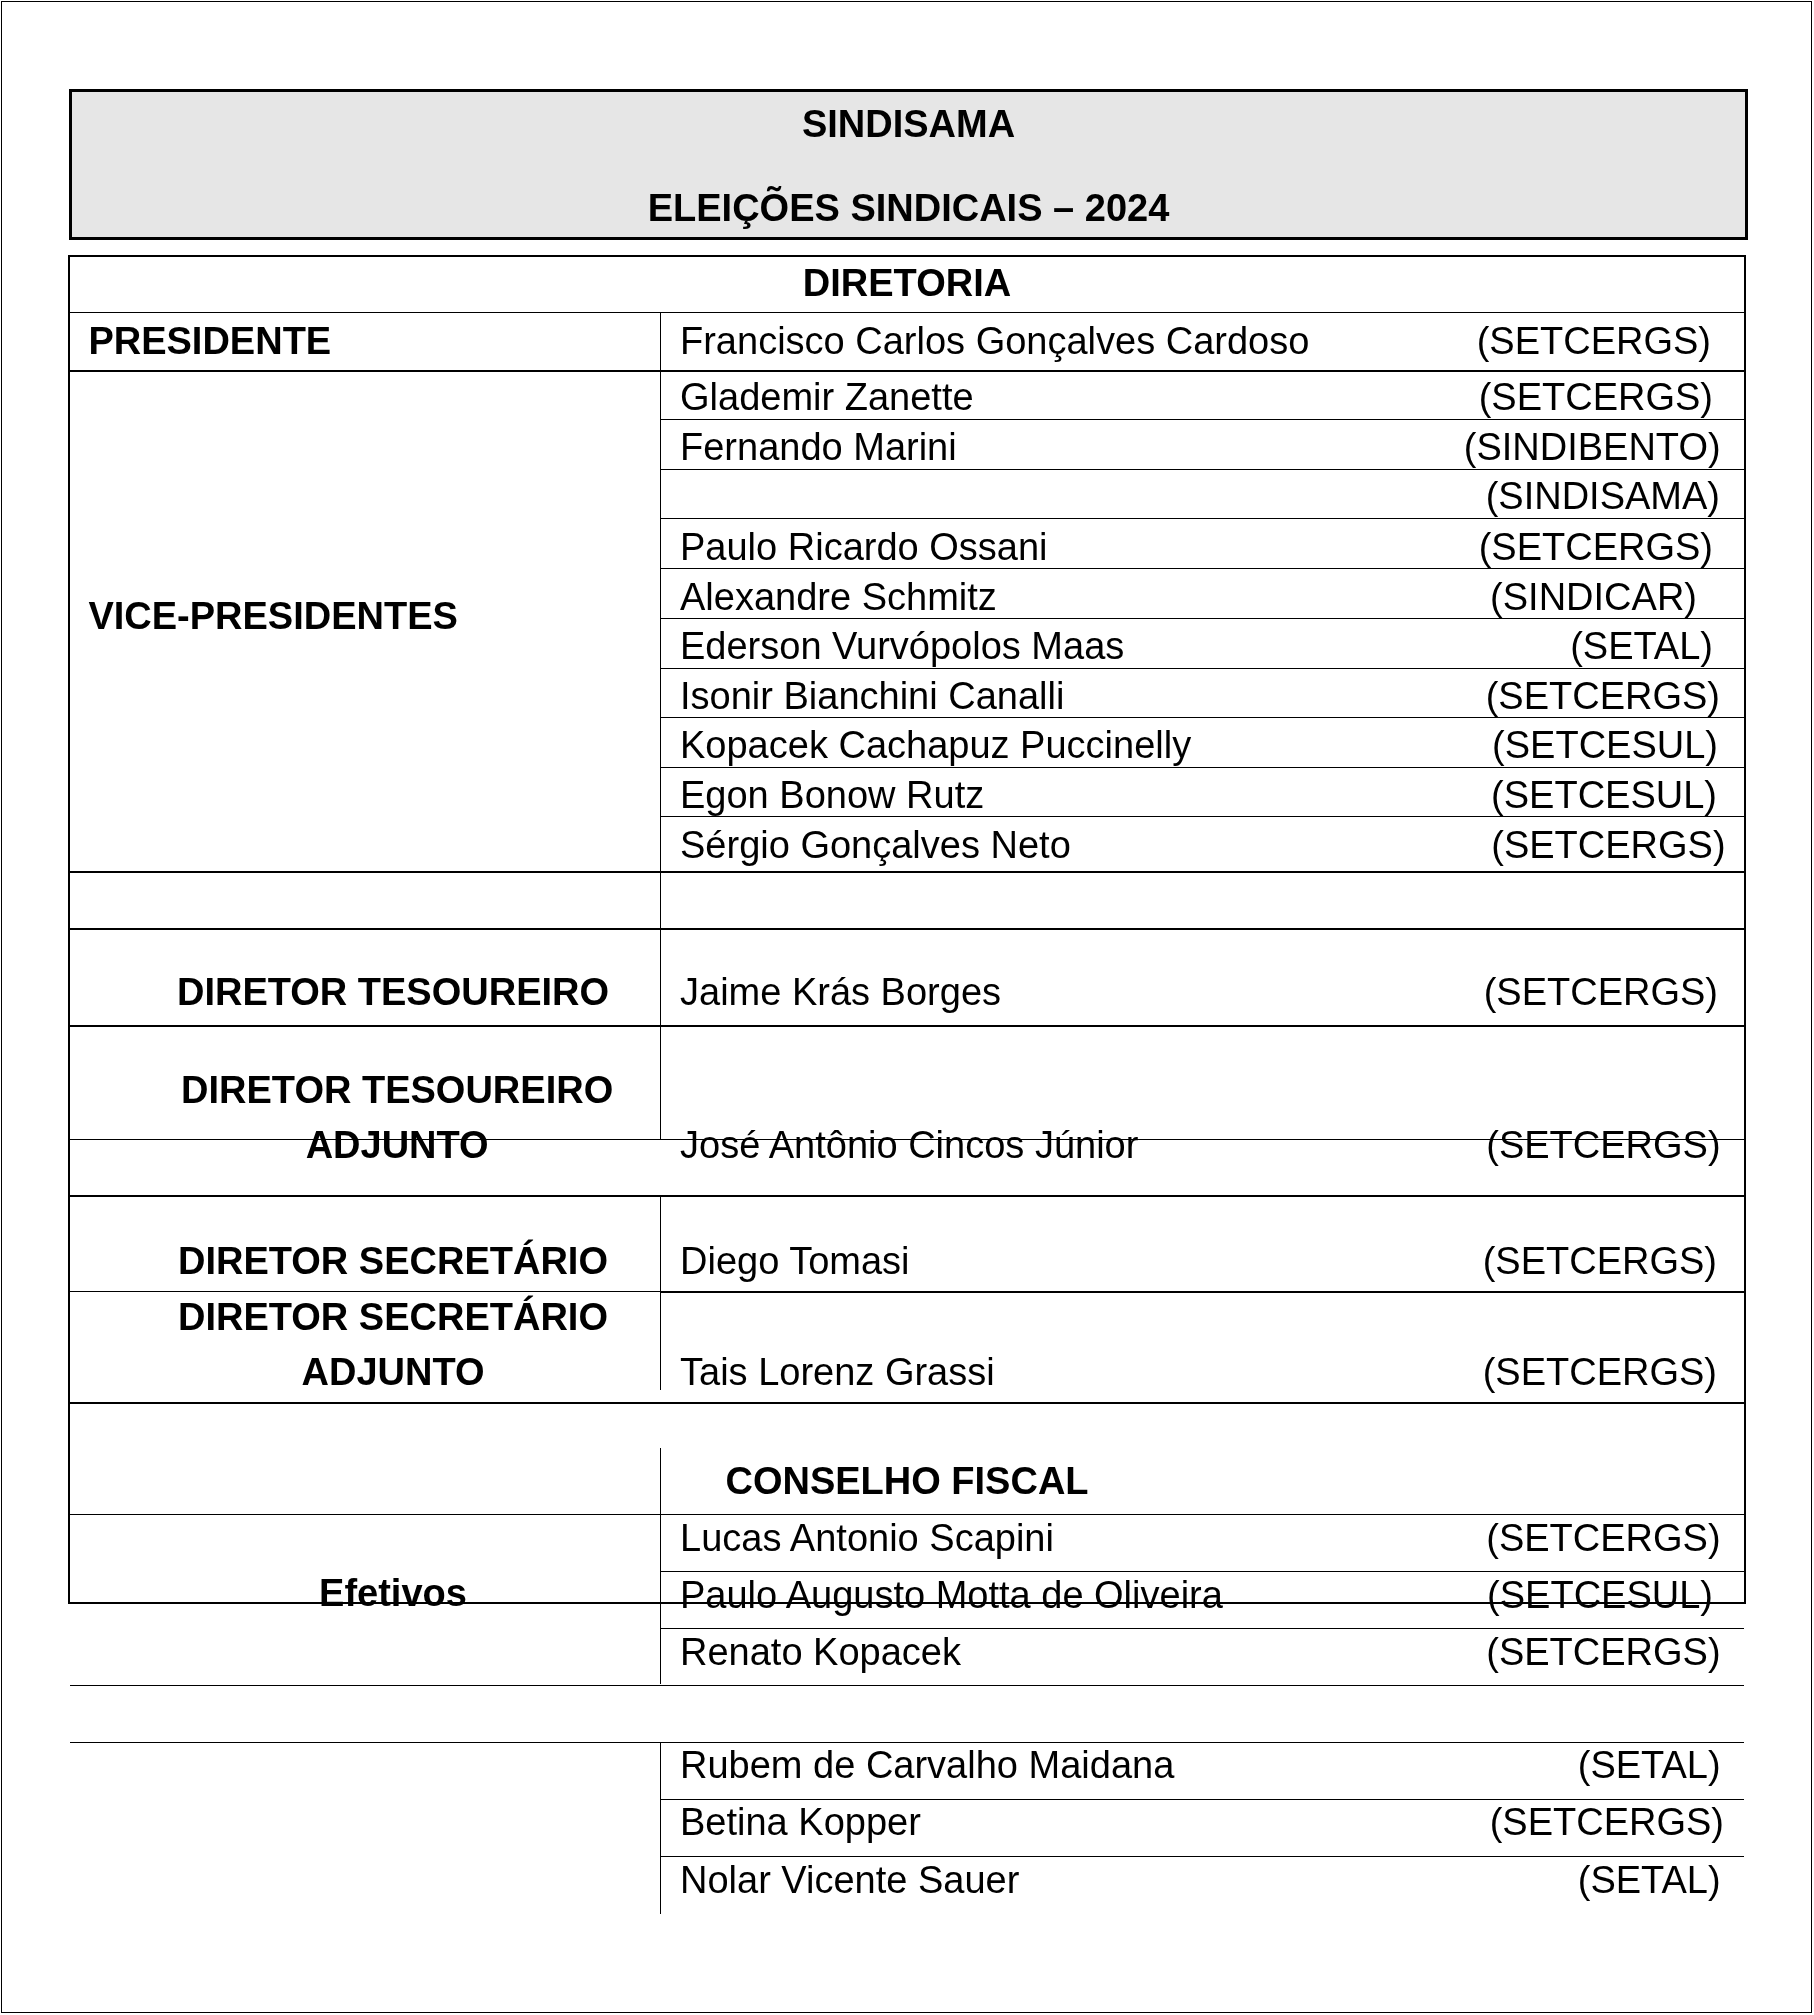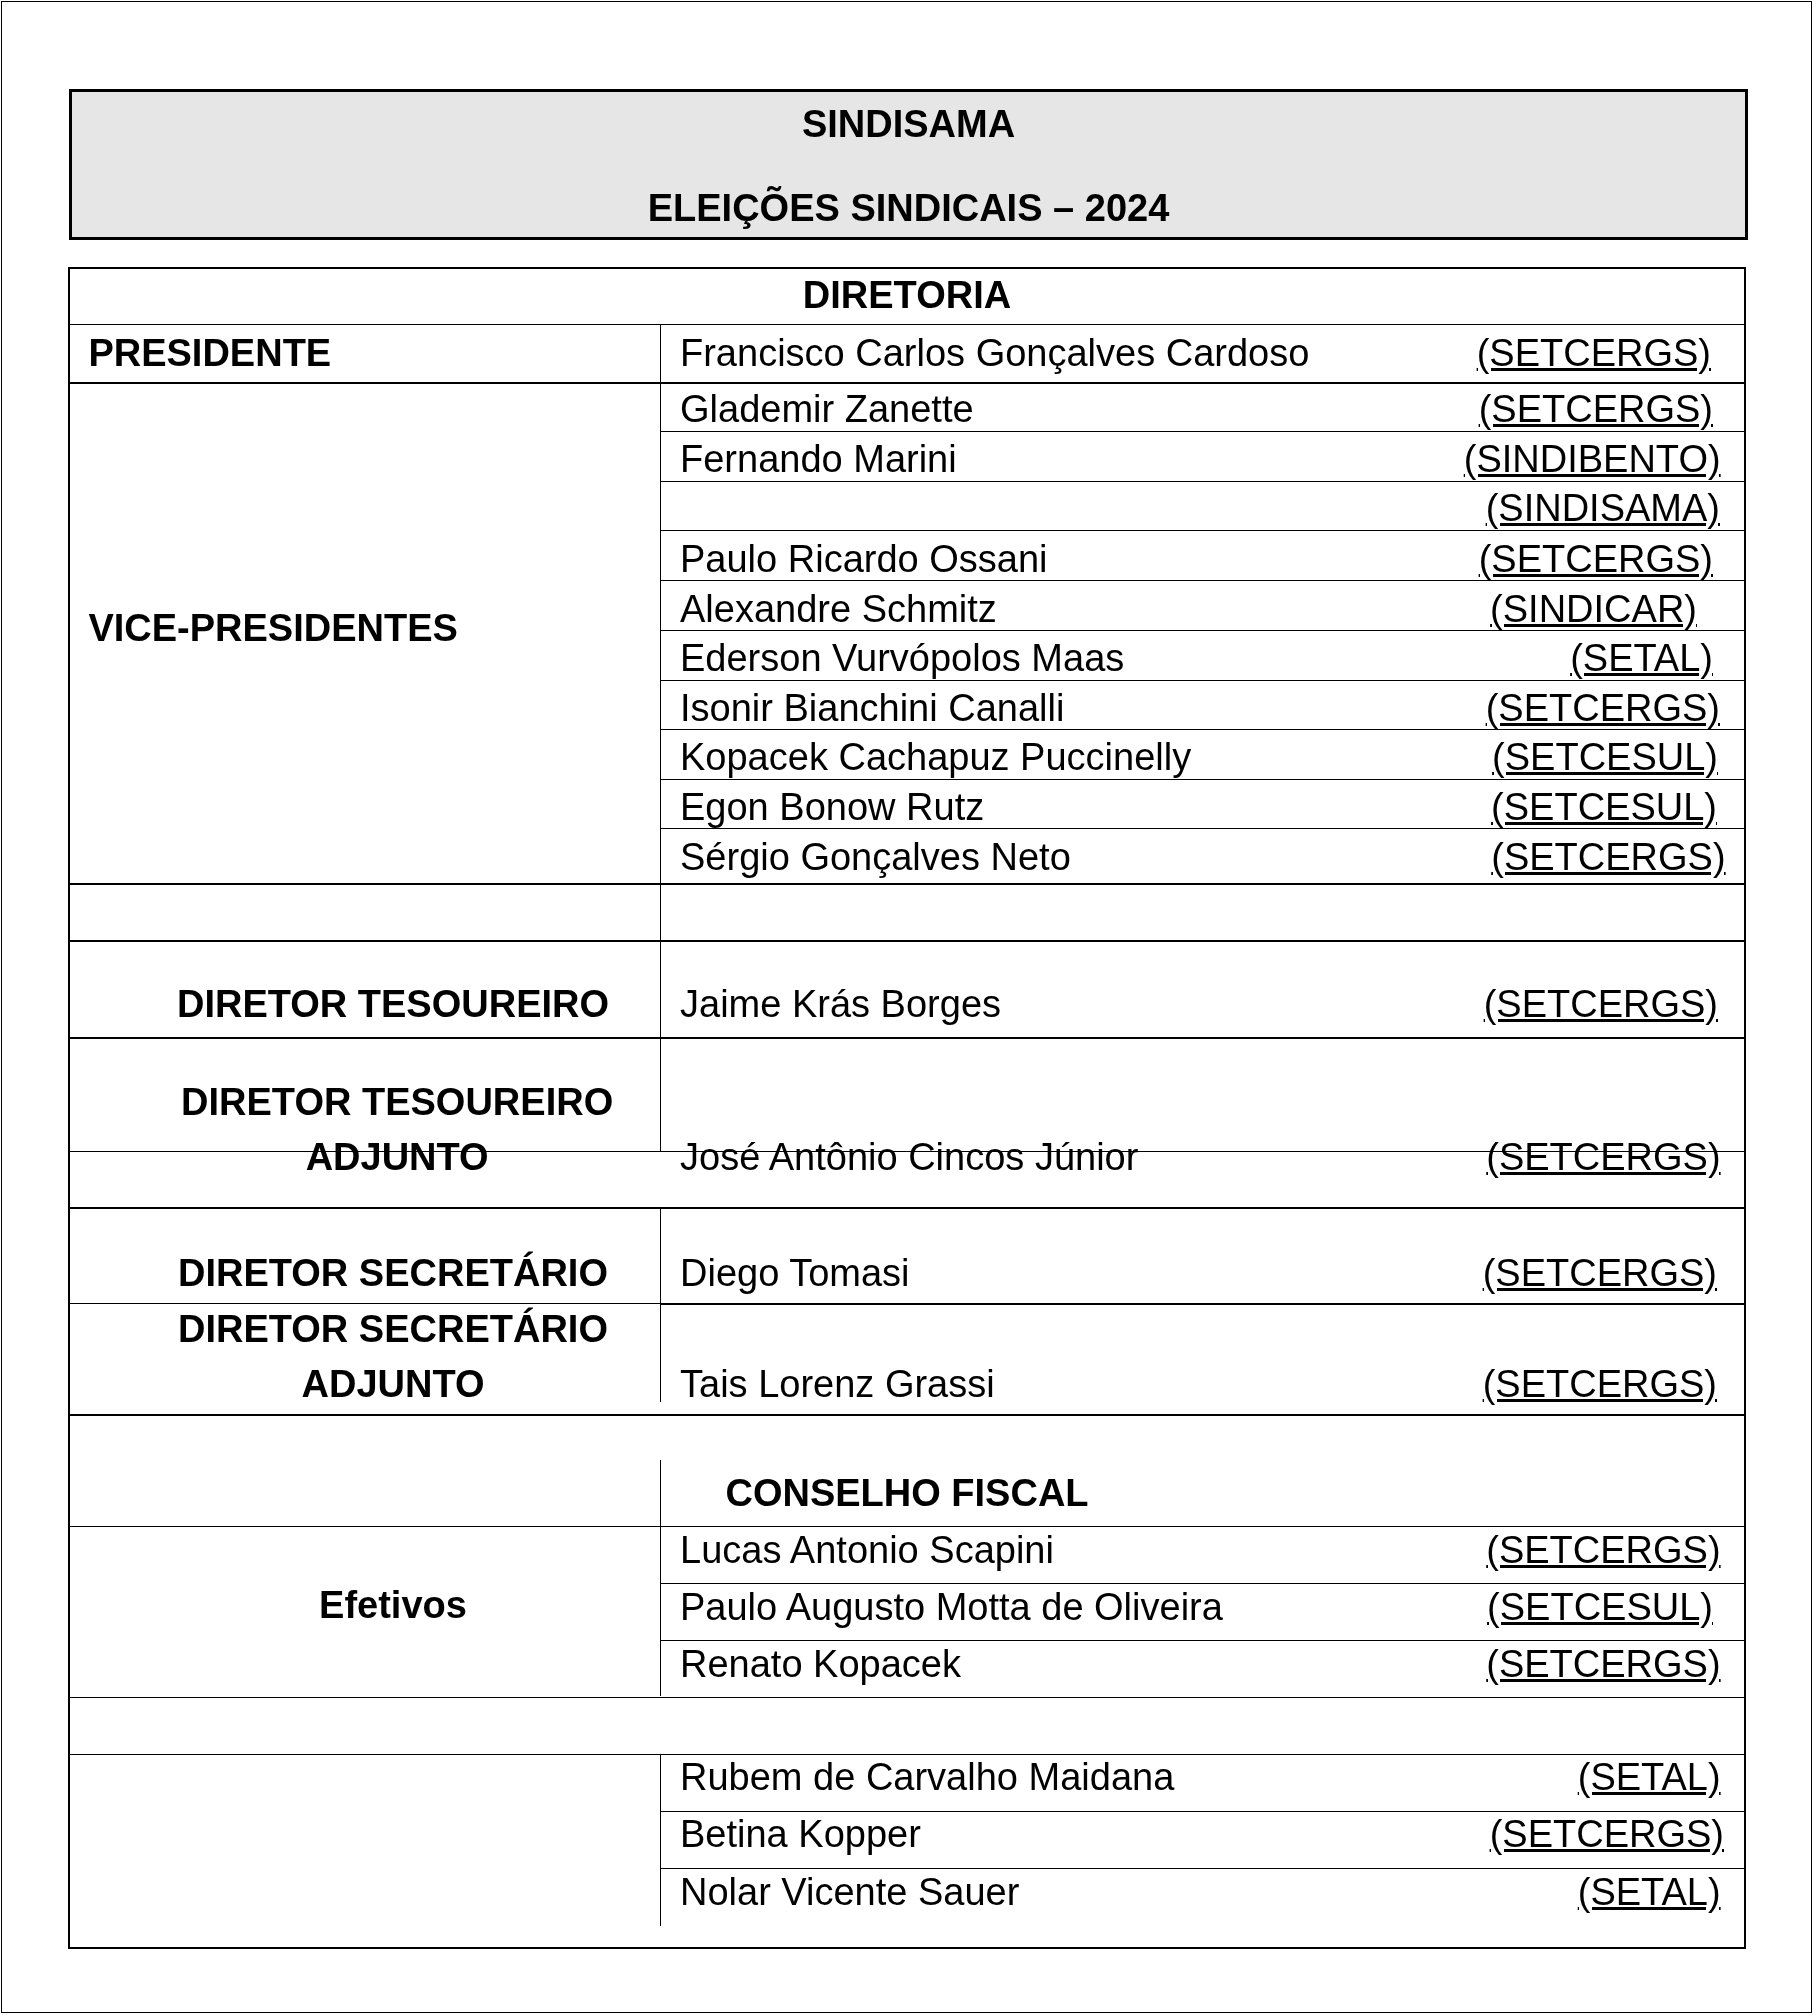--- a/index.html
+++ b/index.html
@@ -16,42 +16,42 @@
     background: #e6e6e6; border: 3.3px solid #000; box-sizing: border-box;
   }
   .title-line {
     position: absolute; left: 0; right: 0; text-align: center;
     font-weight: bold; font-size: 38px; line-height: 1;
   }
   .t1 { top: 13.4px; }
   .t2 { top: 97px; }
 
   .tbl {
-    position: absolute; left: 68px; top: 267px; width: 1678px; height: 1682px;
+    position: absolute; left: 68px; top: 255px; width: 1678px; height: 1349px;
     border: 2.5px solid #000; box-sizing: border-box;
   }
   .hline { position: absolute; left: 0; right: 0; height: 0; border-top: 1.7px solid #000; }
   .hline.thick { border-top-width: 2.5px; }
   .hline.right { left: 590px; }
   .vline { position: absolute; left: 590px; width: 0; border-left: 1.7px solid #000; }
 
   .sec-title {
     position: absolute; left: 0; right: 0; text-align: center;
     font-weight: bold; font-size: 38px; line-height: 1;
   }
   .role {
     position: absolute; font-weight: bold; font-size: 38px; line-height: 1;
     white-space: nowrap;
   }
   .role.center { left: 0; width: 590px; text-align: center; margin-left: 28px; }
   .name {
     position: absolute; left: 610px; font-size: 38px; line-height: 1; white-space: nowrap;
   }
   .org {
-    position: absolute; font-size: 38px; line-height: 1; white-space: nowrap; text-align: left; text-decoration: underline;
+    position: absolute; font-size: 38px; line-height: 1; white-space: nowrap; text-align: left;
   }
 </style>
 </head>
 <body>
 
 <div class="page-frame"></div>
 
 <div class="title-box">
   <div class="title-line t1">SINDISAMA</div>
   <div class="title-line t2">ELEIÇÕES SINDICAIS – 2024</div>

